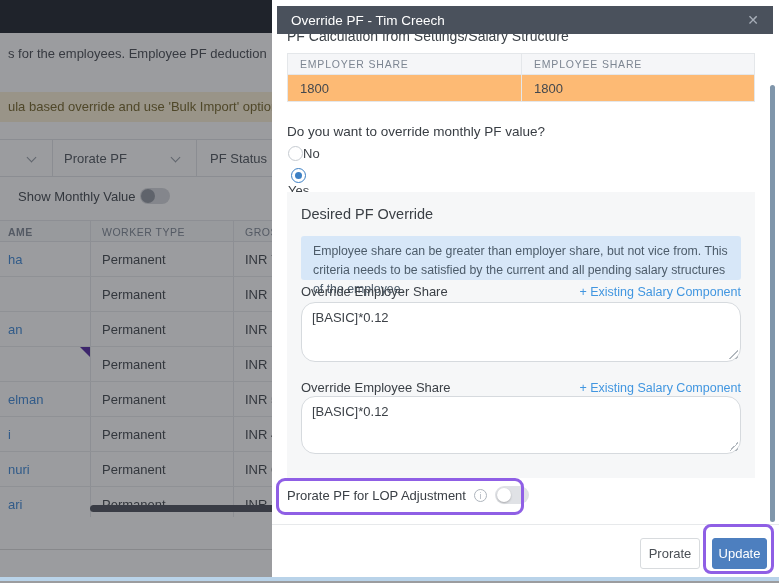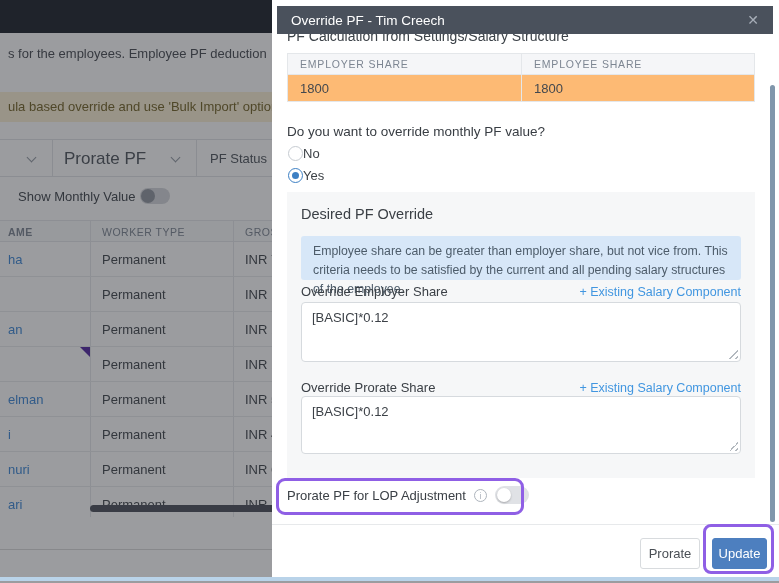--- a/index.html
+++ b/index.html
@@ -13,21 +13,21 @@
               white-space:nowrap; overflow:hidden; }
   .bg-notice { position:absolute; left:0; top:92px; width:779px; height:30px; background:#fbf2d7;
                font-size:13px; color:#7d6d34; line-height:30px; padding-left:8px;
                white-space:nowrap; overflow:hidden; }
   .bg-filterrow { position:absolute; left:0; top:139px; width:779px; height:38px; background:#fff;
                   border-top:1px solid #e4e6e9; border-bottom:1px solid #e4e6e9; }
   .chev { display:inline-block; width:7px; height:7px; border-right:1.5px solid #9aa0a8;
           border-bottom:1.5px solid #9aa0a8; transform:rotate(45deg); }
   .bg-filterrow .f-chev1 { position:absolute; left:28px; top:14px; }
   .bg-filterrow .f-sep1 { position:absolute; left:52px; top:0; height:100%; border-left:1px solid #e4e6e9; }
-  .bg-filterrow .f-lab1 { position:absolute; left:64px; top:0; line-height:37px; font-size:17px; color:#5a6067; }
+  .bg-filterrow .f-lab1 { position:absolute; left:64px; top:0; line-height:37px; font-size:13px; color:#5a6067; }
   .bg-filterrow .f-chev2 { position:absolute; left:172px; top:14px; }
   .bg-filterrow .f-sep2 { position:absolute; left:196px; top:0; height:100%; border-left:1px solid #e4e6e9; }
   .bg-filterrow .f-lab2 { position:absolute; left:210px; top:0; line-height:37px; font-size:13px; color:#5a6067; }
   .bg-showmonthly { position:absolute; left:18px; top:188px; display:flex; align-items:center; gap:4px; }
   .bg-showmonthly .lab { font-size:13px; color:#4c5157; }
   .toggle-off-bg { position:relative; width:30px; height:16px; border-radius:8px; background:#d8dade; }
   .toggle-off-bg .knob { position:absolute; left:1px; top:1px; width:14px; height:14px; border-radius:50%; background:#989da6; }
 
   .bg-table-header { position:absolute; left:0; top:220px; width:779px; height:22px; background:#fafbfc;
                      border-top:1px solid #e7e9ec; border-bottom:1px solid #e7e9ec;
@@ -61,37 +61,37 @@
   .share-table { position:absolute; left:15px; top:53px; width:468px; border:1px solid #e4e7ea; }
   .share-table .hrow { display:flex; height:21px; background:#f5f6f8; border-bottom:1px solid #e4e7ea; }
   .share-table .vrow { display:flex; height:26px; background:#fdba74; }
   .share-table .c { width:50%; padding-left:12px; display:flex; align-items:center;text-align:right; }
   .share-table .c + .c { border-left:1px solid #e4e7ea; }
   .share-table .hrow .c { font-size:10.5px; letter-spacing:.8px; color:#7d8692; }
   .share-table .vrow .c { font-size:13px; color:#43484e; }
 
   .question { position:absolute; left:15px; top:124px; font-size:13.5px; color:#383d43; }
   .radio-row { position:absolute; left:16px; display:flex; align-items:center; }
-  .radio-no { top:146px; } .radio-yes { top:168px; }
+  .radio-no { top:146px; } .radio-yes { top:168px;flex-direction:column; }
   .radio { width:15px; height:15px; border-radius:50%; border:1px solid #c6cbd1; background:#fff; position:relative; }
   .radio.selected { border-color:var(--radio-blue,#3d80c4); }
   .radio.selected::after { content:""; position:absolute; inset:3px; border-radius:50%; background:var(--radio-blue,#3d80c4); }
   .radio-label { font-size:13px; color:#3d4247; }
 
   .override-panel { position:absolute; left:15px; top:192px; width:468px; height:286px; background:#f6f7f8; }
   .panel-heading { position:absolute; left:14px; top:14px; font-size:14.5px; color:#3b4046; }
   .info-box { position:absolute; left:14px; top:44px; width:440px; height:44px; background:var(--info-bg,#d7e7f8);
               border-radius:3px; padding:6px 12px; font-size:12.3px; line-height:1.55; color:#4d5c6a; }
   .field-label-row { position:absolute; left:14px; width:440px; display:flex; justify-content:space-between; align-items:baseline; }
   .row-employer { top:92px; } .row-employee { top:188px; }
   .field-label { font-size:13px; color:#3b4046; }
   .salary-link { font-size:12.5px; color:var(--link-blue,#4196e0); text-decoration:none; }
   .ta-wrap { position:absolute; left:14px; width:440px; height:60px; }
   .ta-employer { top:110px; } .ta-employee { top:204px; height:58px; }
-  .ta-wrap textarea { width:100%; height:100%; resize:none; border:1px solid #d6dade; border-radius:4px;
+  .ta-wrap textarea { width:100%; height:100%; resize:none; border:1px solid #d6dade; border-radius:14px;
                       background:#fff; padding:7px 10px; font-size:13px; color:#3c4147;
                       font-family:"Liberation Sans","DejaVu Sans",sans-serif; outline:none; }
   .resize-handle { position:absolute; right:3px; bottom:3px; width:9px; height:9px; pointer-events:none;
                    background:linear-gradient(315deg, transparent 0 10%, #b3b9bf 10% 20%, transparent 20% 40%, #b3b9bf 40% 50%, transparent 50%); }
 
   .prorate-row { position:absolute; left:15px; top:486px; display:flex; align-items:center; gap:8px; }
   .prorate-label { font-size:13px; color:#3b4046; }
   .info-icon { width:13px; height:13px; border:1px solid #aeb5bd; border-radius:50%; color:#aeb5bd;
                font-size:9px; line-height:12px; text-align:center; font-style:normal; }
   .info-icon::after { content:"i"; }
@@ -241,21 +241,21 @@
       <div class="field-label-row row-employer">
         <span class="field-label">Override Employer Share</span>
         <a class="salary-link" href="#">+ Existing Salary Component</a>
       </div>
       <div class="ta-wrap ta-employer">
         <textarea style="">[BASIC]*0.12</textarea>
         <span class="resize-handle"></span>
       </div>
 
       <div class="field-label-row row-employee">
-        <span class="field-label">Override Prorate Share</span>
+        <span class="field-label">Override Employee Share</span>
         <a class="salary-link" href="#">+ Existing Salary Component</a>
       </div>
       <div class="ta-wrap ta-employee">
         <textarea style="">[BASIC]*0.12</textarea>
         <span class="resize-handle"></span>
       </div>
     </div>
 
     <div class="prorate-row">
       <span class="prorate-label">Prorate PF for LOP Adjustment</span>

